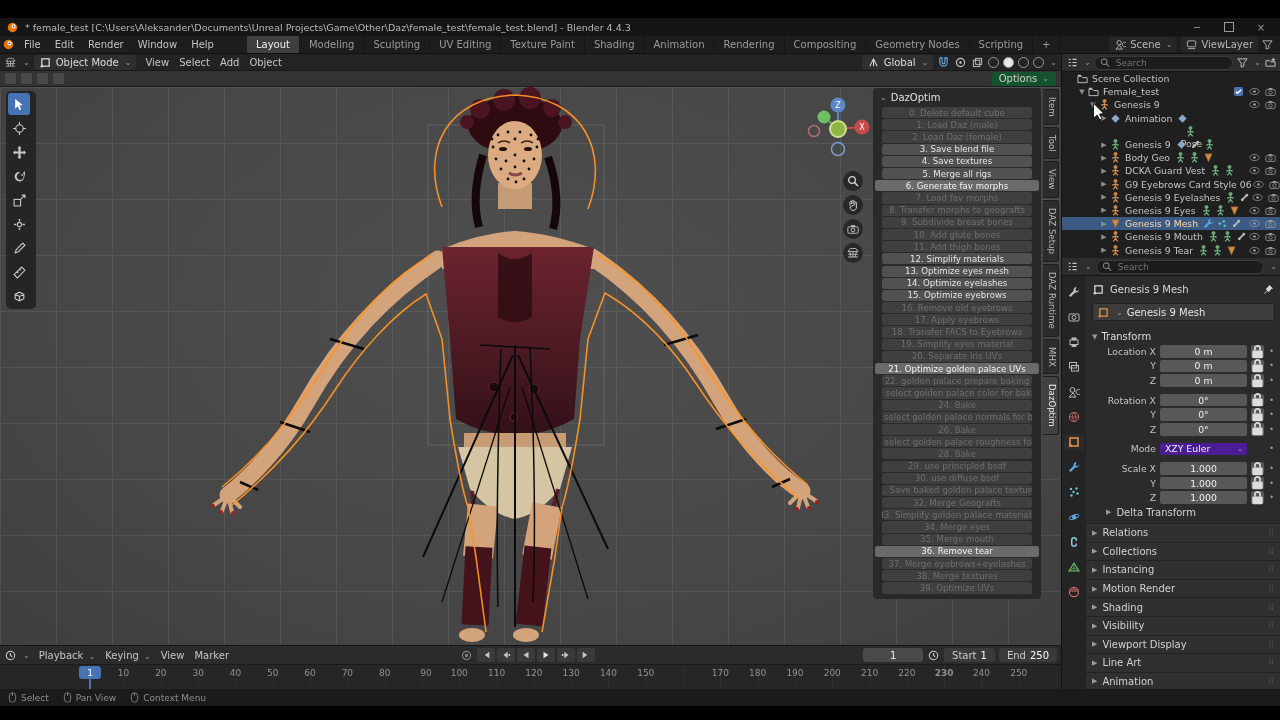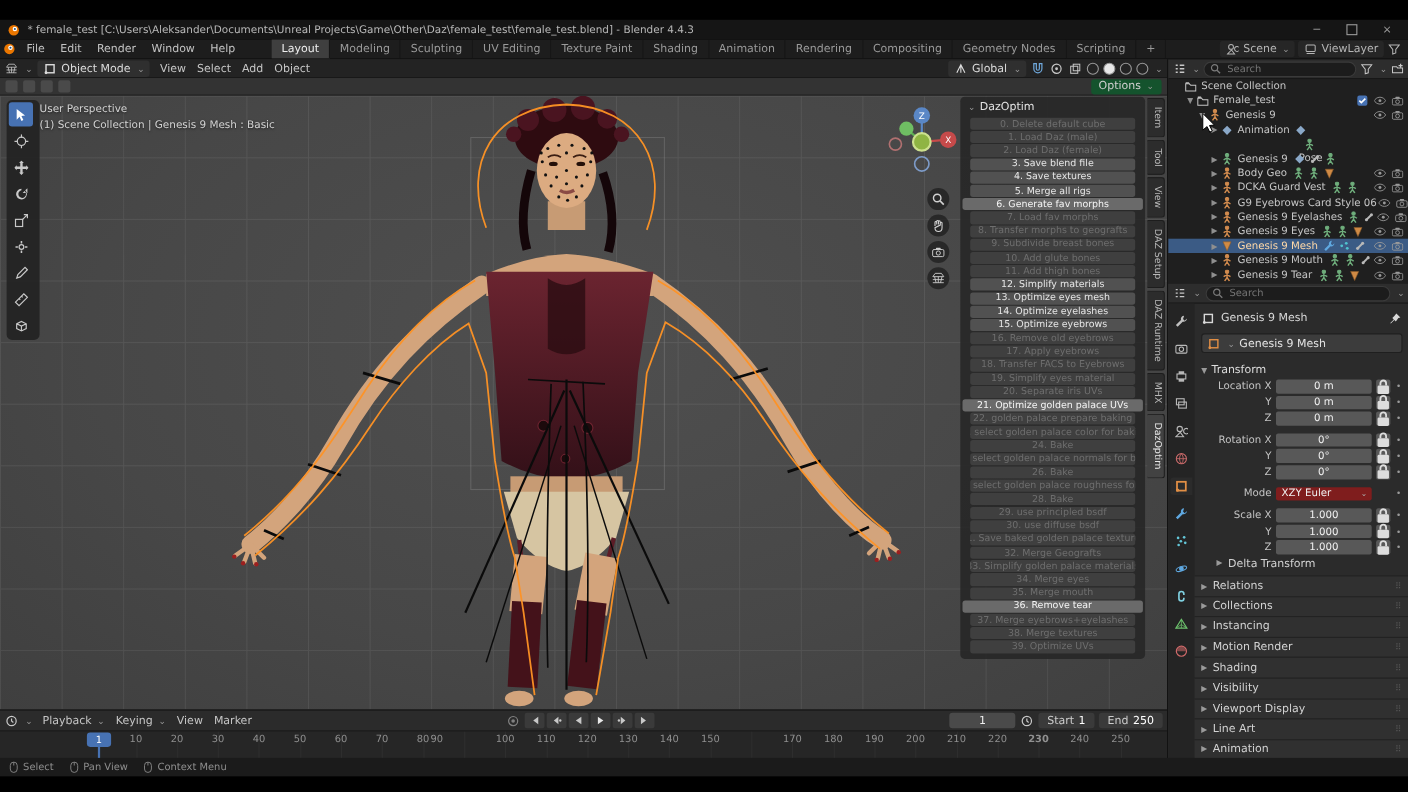--- a/index.html
+++ b/index.html
@@ -91,21 +91,21 @@
   .ptab{width:20px;height:16px;display:flex;align-items:center;justify-content:center;border-radius:3px 0 0 3px;}
   .ptab svg{width:12px;height:12px;}
   .ptab.active{background:#2b2b2b;}
   #prop-body{position:absolute;left:24px;top:18px;right:0;bottom:0;padding:5px 6px 0 6px;box-sizing:border-box;}
   #prop-crumb{display:flex;align-items:center;gap:5px;color:#d8d8d8;height:16px;}
   #prop-name-field{margin:6px 0 8px;display:flex;align-items:center;gap:4px;background:#3c3c3c;border:1px solid #1f1f1f;border-radius:3px;height:16px;padding:0 4px;color:#e4e4e4;}
   .panel-hdr{display:flex;align-items:center;gap:4px;color:#dddddd;height:15px;}
   .trow{display:flex;align-items:center;height:14.6px;gap:4px;}
   .trow .lbl{width:64px;text-align:right;color:#c3c3c3;flex:0 0 auto;font-size:9.3px;}
   .trow .val{flex:1;background:#585858;border-radius:2px;height:12.5px;display:flex;align-items:center;justify-content:center;color:#f0f0f0;font-size:9.3px;}
-  .trow .val.drop{background:#7f1d1d;justify-content:flex-start;padding:0 5px;position:relative;}
+  .trow .val.drop{background:#4c1d95;justify-content:flex-start;padding:0 5px;position:relative;}
   .trow .val.drop .dc{position:absolute;right:4px;color:#aaa;font-size:7px;}
   .trow .lk{width:13px;height:12.5px;background:#585858;border-radius:2px;display:flex;align-items:center;justify-content:center;color:#ddd;}
   .trow .dot{width:7px;text-align:center;color:#9a9a9a;font-size:8px;}
   .gap{height:5px;}
   .cpanel{height:17.6px;background:#303030;border-top:1px solid #222;display:flex;align-items:center;gap:5px;color:#d2d2d2;padding:0 6px;margin:0 -6px;}
   .cpanel .arr{color:#9a9a9a;font-size:7px;}
   .cpanel .grip{margin-left:auto;color:#555;font-size:8px;letter-spacing:1px;}
   .subpanel{display:flex;align-items:center;gap:5px;color:#d2d2d2;height:15px;padding-left:14px;}
 
   
@@ -384,24 +384,20 @@
 
       <g stroke="var(--sel)" stroke-width="1.6" fill="none" opacity=".95">
         <path d="M42,400 C92,360 122,315 152,268 C182,222 216,188 252,168"></path>
         <path d="M262,120 C240,62 268,10 335,8 C402,10 430,64 408,122"></path>
         <path d="M418,168 C454,188 488,222 518,268 C548,315 578,358 628,398"></path>
         <path d="M620,412 C575,375 545,340 515,295 C492,260 460,226 425,206 L408,252 L400,332 C395,362 390,396 382,420 L375,470 L362,545"></path>
         <path d="M52,418 C97,381 127,346 157,300 C180,265 212,228 246,207 L262,252 L270,332 C275,362 280,396 288,420 L296,470 L306,545"></path>
       </g>
     </svg>
 
-    <div id="vp-overlay-text" class="abs">
-      <div>User Perspective</div>
-      <div>(1) Scene Collection | Genesis 9 Mesh : Basic</div>
-    </div>
 
     <div id="toolbar" class="abs">
         <div class="tool-btn active">
           <svg viewBox="0 0 12 12">
             <path d="M2 1l7 5.5-3 .4 1.6 3.4-1.6.7-1.6-3.4L2 10z" fill="currentColor"></path>
           </svg>
         </div>
         <div class="tool-btn">
           <svg viewBox="0 0 12 12">
             <circle cx="6" cy="6" r="3.5" fill="none" stroke="currentColor"></circle>
@@ -639,21 +635,21 @@
         <div class="tick-lbl" style="left: 235.47px;">40</div>
         <div class="tick-line" style="left: 272.77px;"></div>
         <div class="tick-lbl" style="left: 272.77px;">50</div>
         <div class="tick-line" style="left: 310.07px;"></div>
         <div class="tick-lbl" style="left: 310.07px;">60</div>
         <div class="tick-line" style="left: 347.37px;"></div>
         <div class="tick-lbl" style="left: 347.37px;">70</div>
         <div class="tick-line" style="left: 384.67px;"></div>
         <div class="tick-lbl" style="left: 384.67px;">80</div>
         <div class="tick-line" style="left: 421.97px;"></div>
-        <div class="tick-lbl" style="left: 397px;">90</div>
+        <div class="tick-lbl" style="left: 426px;">90</div>
         <div class="tick-line" style="left: 459.27px;"></div>
         <div class="tick-lbl" style="left: 459.27px;">100</div>
         <div class="tick-line" style="left: 496.57px;"></div>
         <div class="tick-lbl" style="left: 496.57px;">110</div>
         <div class="tick-line" style="left: 533.87px;"></div>
         <div class="tick-lbl" style="left: 533.87px;">120</div>
         <div class="tick-line" style="left: 571.17px;"></div>
         <div class="tick-lbl" style="left: 571.17px;">130</div>
         <div class="tick-line" style="left: 608.47px;"></div>
         <div class="tick-lbl" style="left: 608.47px;">140</div>

